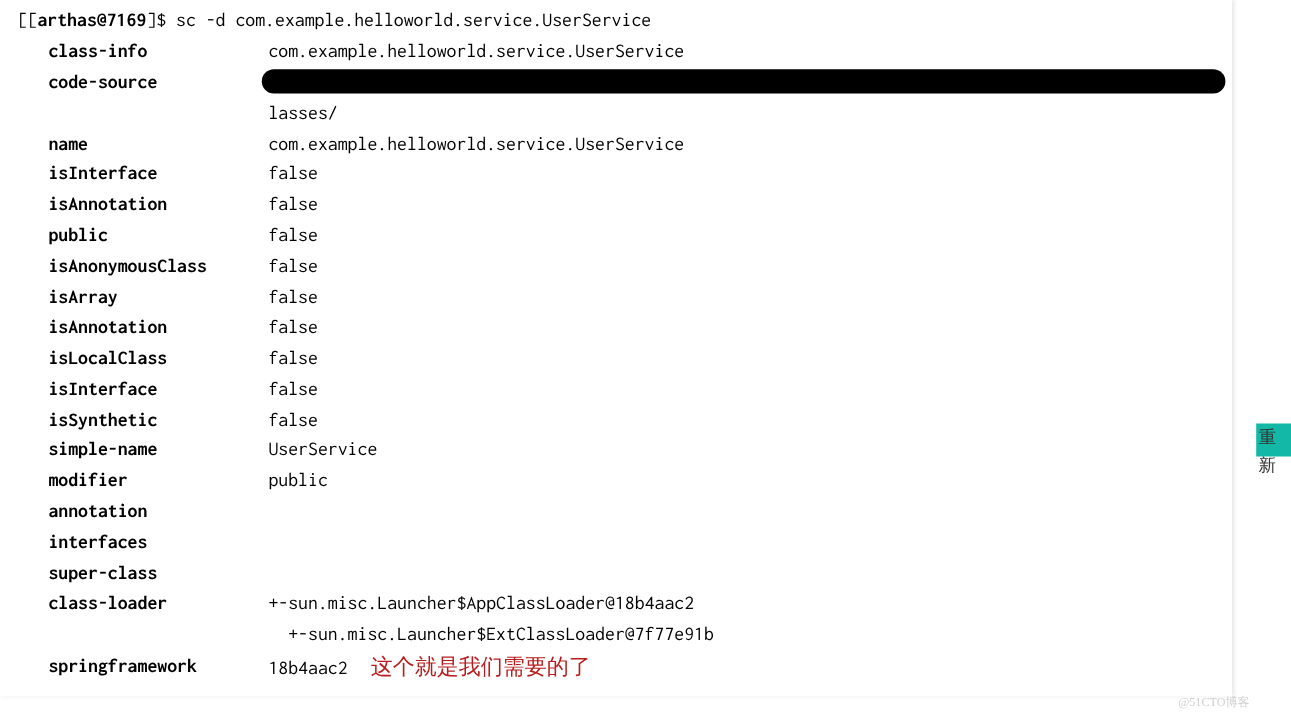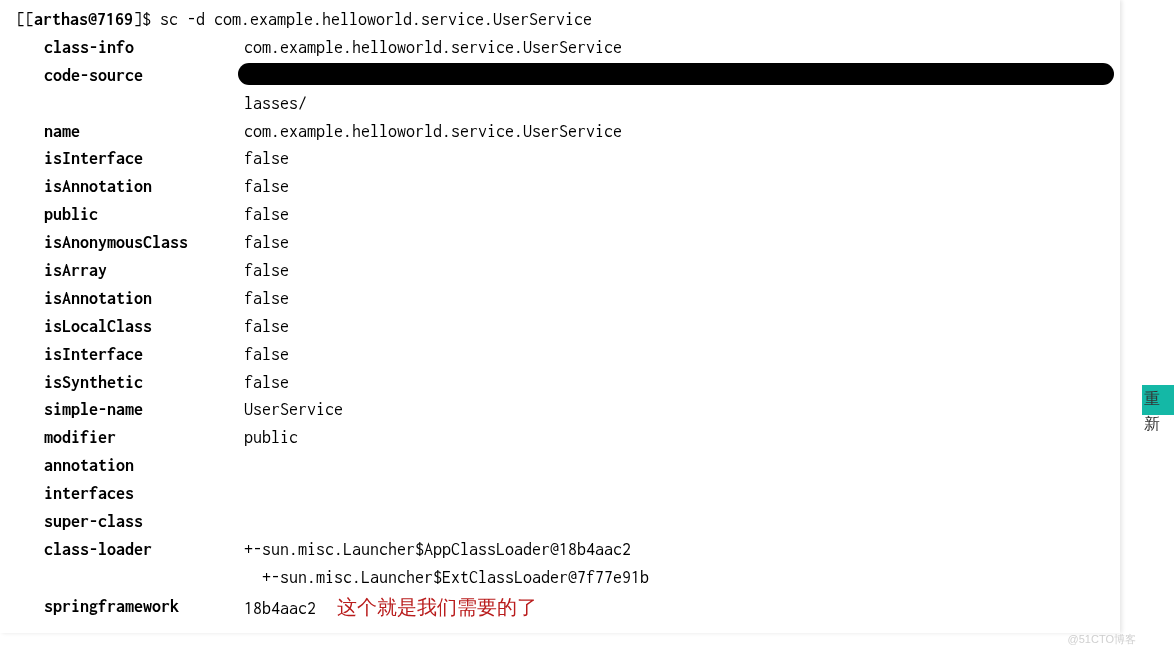--- a/index.html
+++ b/index.html
@@ -101,21 +101,21 @@
       font-family: -apple-system, BlinkMacSystemFont, "PingFang SC", "Hiragino Sans GB", sans-serif;
       font-size: 20px;
       margin-left: 21px;
     }
     .watermark {
       position: absolute;
       right: 38px;
       bottom: 6px;
       color: #d0d0d0;
       font-size: 11px;
-      font-family: Liberation Sans, sans-serif;
+      font-family: Liberation Serif, serif;
       z-index: 0;
     }
     .scrollbar-v {
       position: absolute;
       right: 0;
       top: 0;
       bottom: 0;
       width: 0;
     }
   </style>

